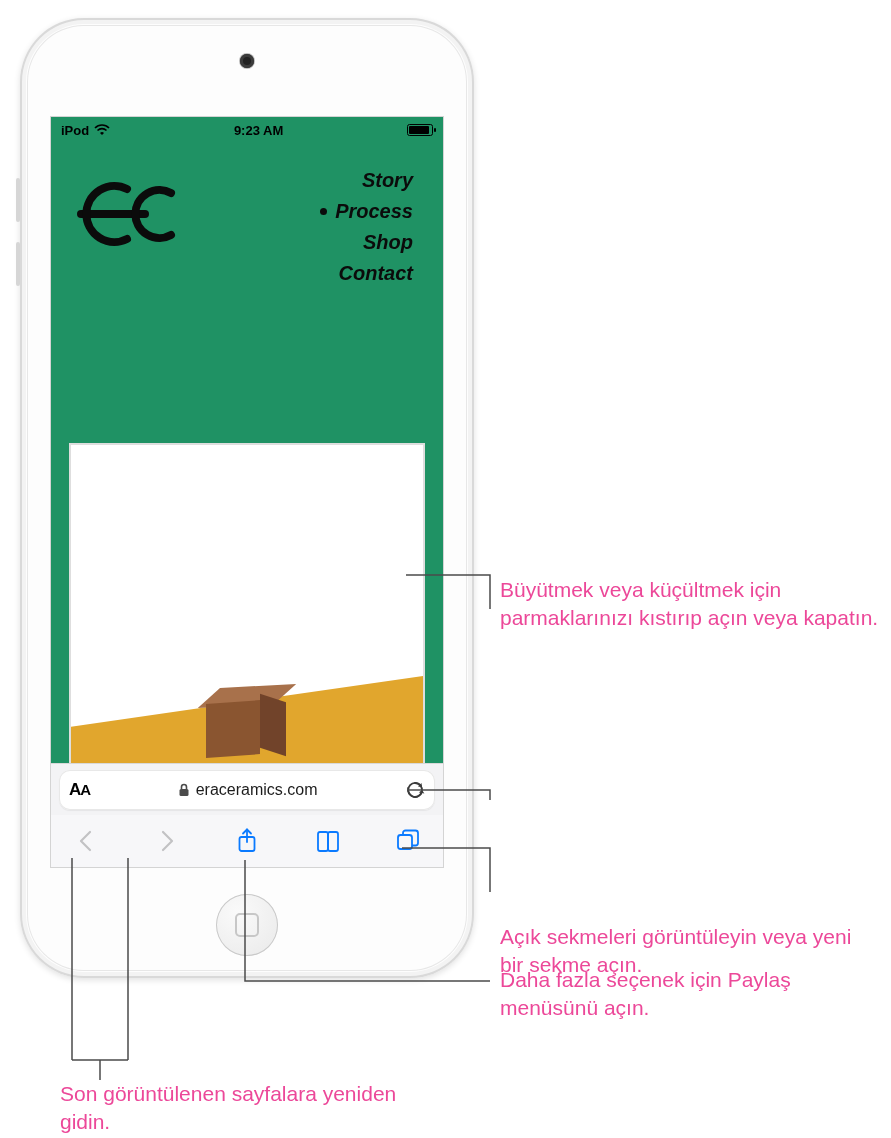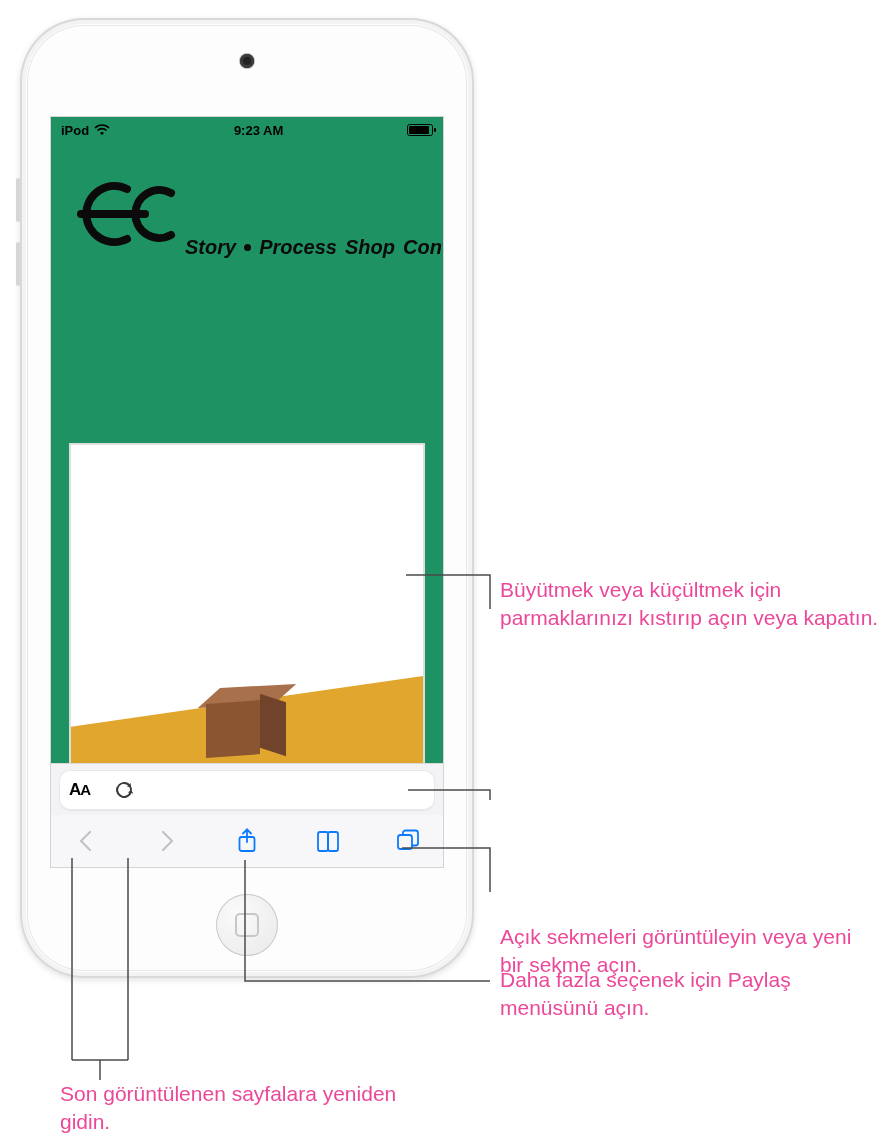--- a/index.html
+++ b/index.html
@@ -110,21 +110,21 @@
     overflow: hidden;
   }
   .page-top {
     display: flex;
     justify-content: space-between;
     padding: 26px 30px 0 24px;
   }
   .logo svg { display:block; }
   .nav {
     display: flex;
-    flex-direction: row;
+    flex-direction: column;
     align-items: flex-end;
     gap: 8px;
     font-size: 20px;
     font-weight: 700;
     font-style: italic;
     color: #0b0b0b;
   }
   .nav .item { display:flex; align-items:center; gap:8px; }
   .nav .bullet { width:7px; height:7px; border-radius:50%; background:#0b0b0b; }
   .nav .plain { font-weight:600; }
@@ -278,20 +278,29 @@
           <div class="face top"></div>
           <div class="face front"></div>
           <div class="face side"></div>
         </div>
       </div>
     </div>
 
     <div class="url-bar">
       <div class="url-inner">
         <span class="aa"><span class="big">A</span>A</span>
+        <span class="url-text">
+          <span class="lock-icon">
+            <svg width="12" height="14" viewBox="0 0 12 14">
+              <rect x="1.5" y="6" width="9" height="7" rx="1.5" fill="#4b4b4b"></rect>
+              <path d="M3.5 6 V4 a2.5 2.5 0 0 1 5 0 V6" stroke="#4b4b4b" stroke-width="1.6" fill="none"></path>
+            </svg>
+          </span>
+          <span>eraceramics.com</span>
+        </span>
         <span class="reload-icon">
           <svg width="20" height="20" viewBox="0 0 20 20">
             <path d="M10 3 a7 7 0 1 1 -6.7 5" stroke="#3b3b3b" stroke-width="1.8" fill="none" stroke-linecap="round"></path>
             <path d="M2 4 L3.3 8 L7 6.5 Z" fill="#3b3b3b" transform="rotate(163 10 10)"></path>
             <path d="M10 3 a7 7 0 1 0 0 14 a7 7 0 0 0 6.8 -5.2" stroke="#3b3b3b" stroke-width="1.8" fill="none" stroke-linecap="round" opacity="0"></path>
             <path d="M16 6 a7 7 0 1 0 0.9 6" stroke="#3b3b3b" stroke-width="1.8" fill="none" stroke-linecap="round"></path>
             <path d="M16.5 3 L17 7.2 L13 6.4 Z" fill="#3b3b3b"></path>
           </svg>
         </span>
       </div>

